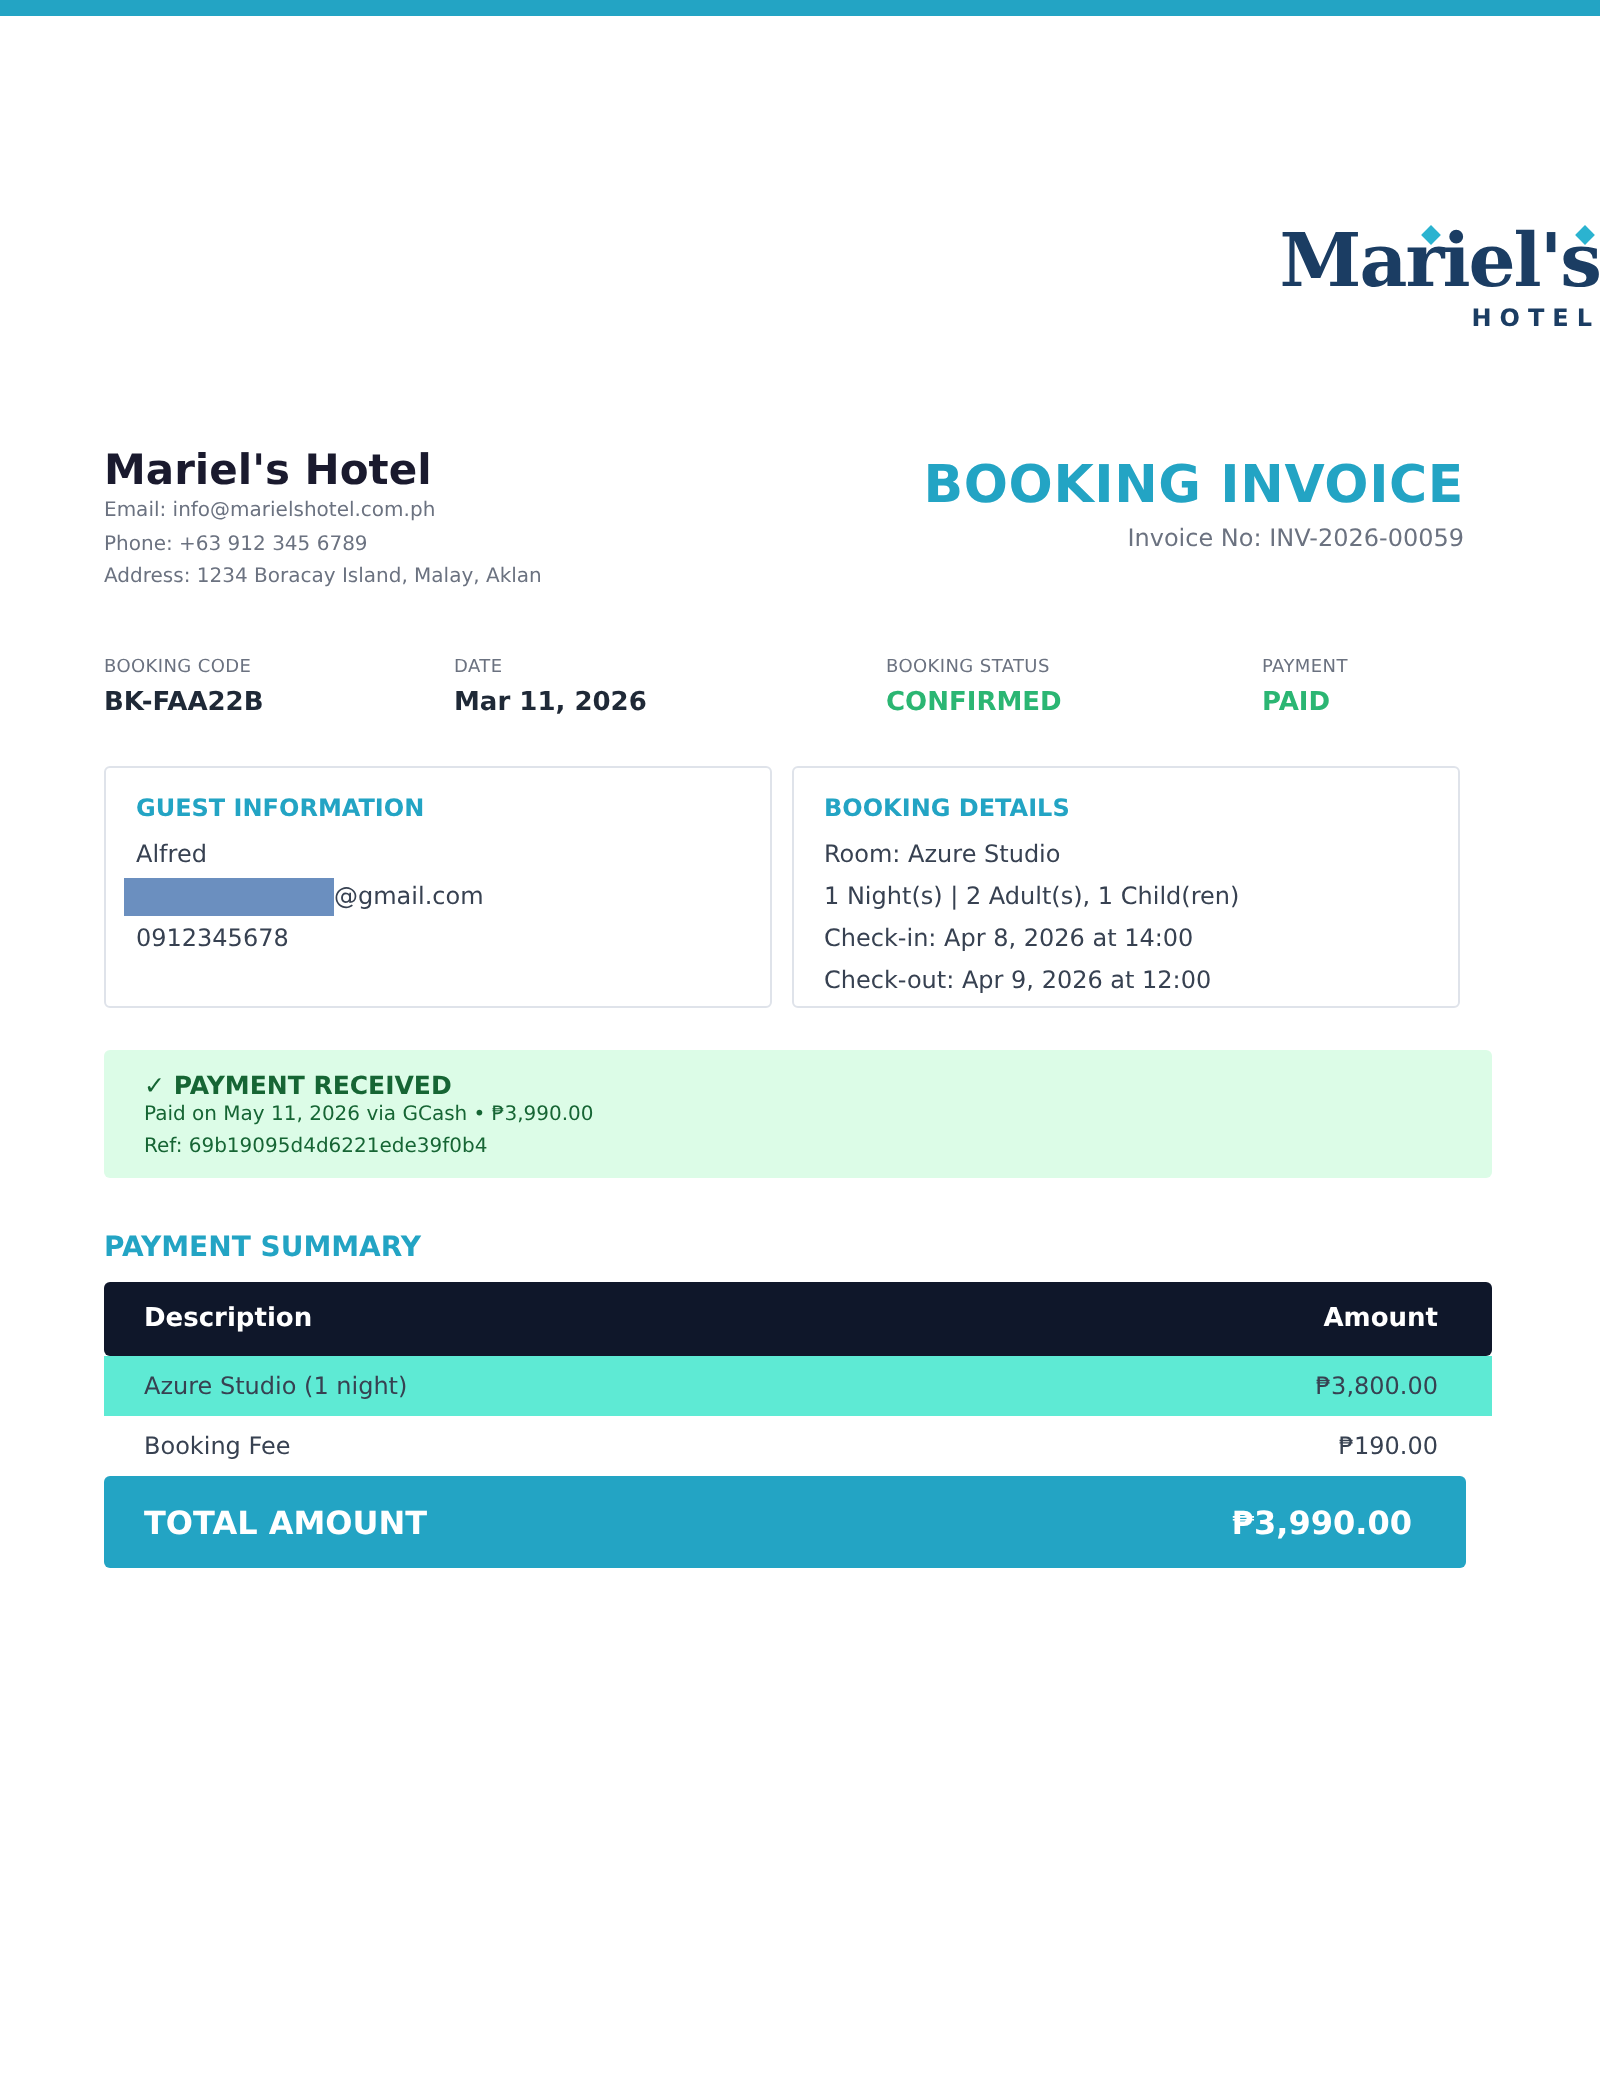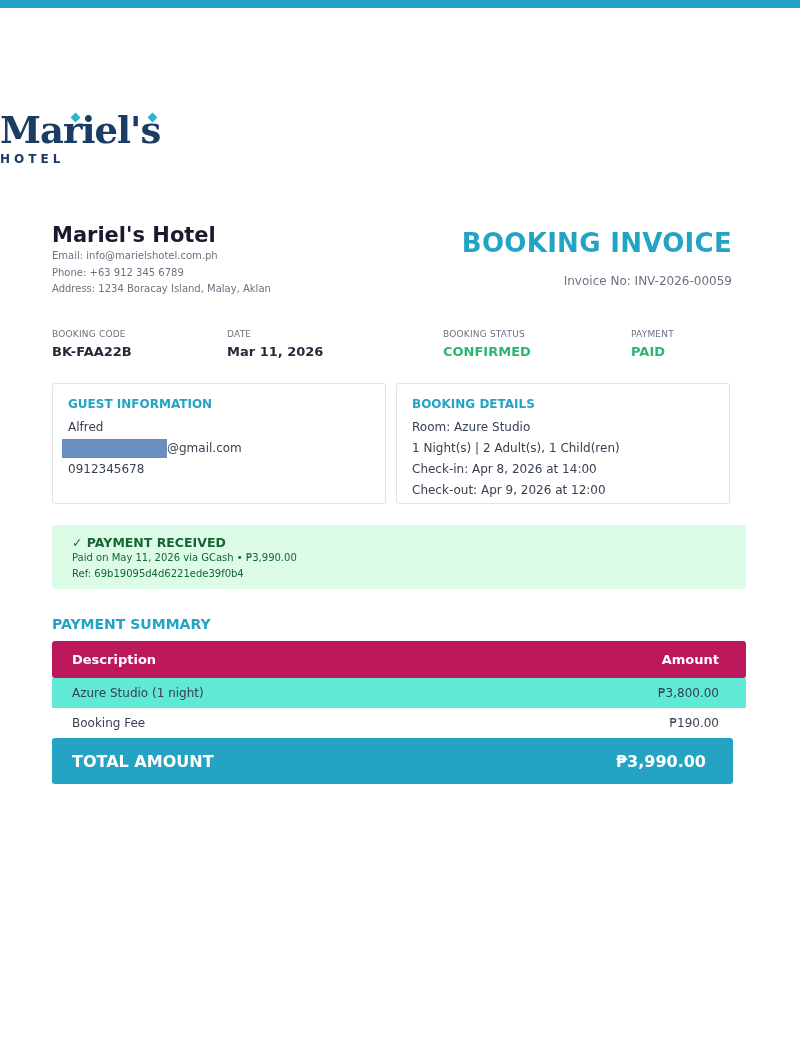--- a/index.html
+++ b/index.html
@@ -1,48 +1,48 @@
 <!DOCTYPE html>
 <html><head>
 <meta charset="utf-8">
 <style>
   * { box-sizing: border-box; margin: 0; padding: 0; }
   html, body { width: 800px; height: 1043px; background: #ffffff; overflow: hidden; }
   body { font-family: "DejaVu Sans", sans-serif; color: #1f2937; position: relative; }
   .topbar { position: absolute; left: 0; top: 0; width: 800px; height: 8px; background: #23a4c4; }
-  .logo { position: absolute; left: 0; top: 110px; width: 800px; text-align: left; }
+  .logo { position: absolute; left: 0; top: 110px; width: 800px; text-align: right; }
   .logo-word { font-family: "DejaVu Serif", serif; font-size: 37px; color: #1b3d63; letter-spacing: -1px; position: relative; display: inline-block; line-height: 40px; font-weight: bold; }
   .logo-word .dot { position: absolute; width: 7px; height: 7px; background: #2bb3d0; transform: rotate(45deg); top: 4px; }
   .logo-sub { font-size: 12px; letter-spacing: 4px; color: #1b3d63; margin-top: 2px; font-weight: bold; }
 
   .hotel { position: absolute; left: 52px; top: 222px; }
   .hotel-name { font-size: 21px; font-weight: bold; color: #1a1a2e; line-height: 26px; }
   .hotel-line { font-size: 10px; color: #6b7280; line-height: 16.5px; }
 
   .inv { position: absolute; right: 68px; top: 228px; text-align: right; }
   .inv-title { font-size: 26px; font-weight: bold; color: #23a4c4; line-height: 30px; letter-spacing: 0.3px; }
-  .inv-no { font-size: 12px; color: #6b7280; margin-top: 16px; }
+  .inv-no { font-size: 12px; color: #6b7280; margin-top: 4px; }
 
   .meta { position: absolute; top: 329px; }
   .meta-label { font-size: 9px; color: #6b7280; letter-spacing: 0.2px; }
   .meta-val { font-size: 13px; font-weight: bold; color: #1f2937; margin-top: 5px; }
   .meta-val.green { color: #2bb673; }
 
   .card { position: absolute; top: 383px; width: 334px; height: 121px; border: 1px solid #dfe3ea; border-radius: 3px; padding: 13px 15px; }
   .card-title { font-size: 12px; font-weight: bold; color: #23a4c4; margin-bottom: 6px; }
   .card-line { font-size: 12px; color: #374151; line-height: 21px; }
   .redact { display: inline-block; width: 105px; height: 19px; background: #6b8fbf; vertical-align: middle; margin-left: -6px; }
 
   .pay-box { position: absolute; left: 52px; top: 525px; width: 694px; height: 64px; background: #dcfce7; border-radius: 3px; padding: 10px 20px; }
   .pay-title { font-size: 12.5px; font-weight: bold; color: #166534; }
   .pay-line { font-size: 10px; color: #166534; line-height: 16px; }
 
   .sum-title { position: absolute; left: 52px; top: 616px; font-size: 14px; font-weight: bold; color: #23a4c4; }
   .tbl { position: absolute; left: 52px; top: 641px; width: 694px; }
-  .thead { height: 37px; background: #be185d; border-radius: 3px; display: flex; justify-content: space-between; align-items: center; padding: 0 27px 0 20px; color: #fff; font-size: 13px; font-weight: bold; }
+  .thead { height: 37px; background: #0f172a; border-radius: 3px; display: flex; justify-content: space-between; align-items: center; padding: 0 27px 0 20px; color: #fff; font-size: 13px; font-weight: bold; }
   .trow { height: 30px; display: flex; justify-content: space-between; align-items: center; padding: 0 27px 0 20px; font-size: 12px; color: #374151; }
   .trow.alt { background: #5eead4; }
   .total { position: absolute; left: 52px; top: 738px; width: 681px; height: 46px; background: #23a4c4; border-radius: 3px; display: flex; justify-content: space-between; align-items: center; padding: 0 27px 0 20px; color: #fff; font-size: 16px; font-weight: bold; }
 </style>
 </head>
 <body>
 
 <div class="topbar"></div>
 
 <div class="logo">

